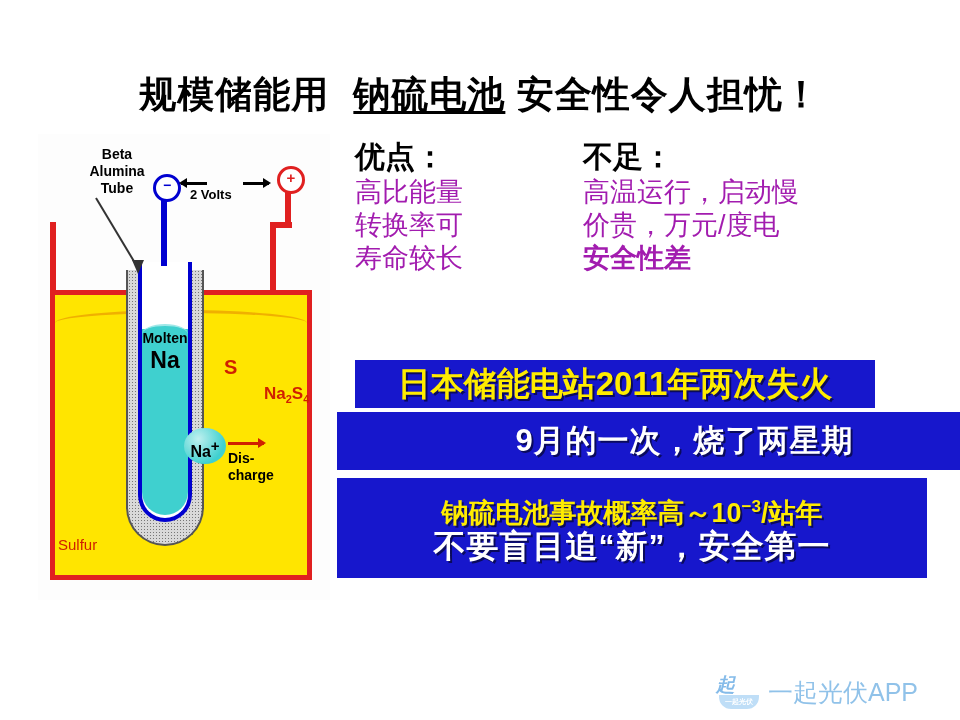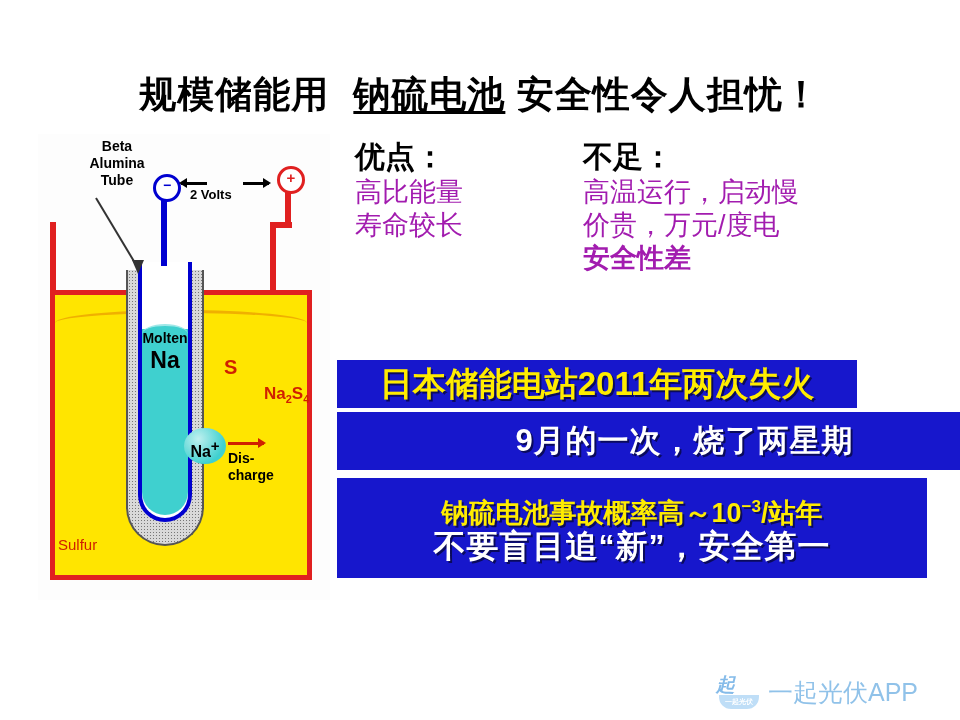--- a/index.html
+++ b/index.html
@@ -82,21 +82,21 @@
     position:absolute;left:152px;top:29px;font-size:13px;font-weight:bold;color:#000;margin-top:24px;
   }
   .arrow-l,.arrow-r{position:absolute;top:48px;height:3px;background:#000;}
   .arrow-l{left:143px;width:26px;}
   .arrow-r{left:205px;width:26px;}
   .arrow-l:before{content:"";position:absolute;left:-2px;top:-4px;
     border-top:5px solid transparent;border-bottom:5px solid transparent;border-right:8px solid #000;}
   .arrow-r:after{content:"";position:absolute;right:-2px;top:-4px;
     border-top:5px solid transparent;border-bottom:5px solid transparent;border-left:8px solid #000;}
   .beta-label{
-    position:absolute;left:24px;top:4px;width:110px;text-align:center;
+    position:absolute;left:24px;top:12px;width:110px;text-align:center;
     font-size:14px;font-weight:bold;color:#000;line-height:17px;
   }
   .beta-pointer{position:absolute;left:56px;top:62px;}
   .lbl-molten{
     position:absolute;left:96px;top:196px;width:62px;text-align:center;
     font-size:14px;font-weight:bold;color:#000;
   }
   .lbl-na{
     position:absolute;left:96px;top:213px;width:62px;text-align:center;
     font-size:23px;font-weight:bold;color:#000;
@@ -131,21 +131,21 @@
   .pc-line{font-size:27px;color:#a21caf;line-height:33px;white-space:nowrap;}
   .pc-line.bold{font-weight:bold;}
   .col-left{position:absolute;left:5px;top:0;width:225px;}
   .col-right{position:absolute;left:233px;top:0;width:360px;}
 
   
   .banner{
     position:absolute;left:337px;background:#1717cc;box-sizing:border-box;
     display:flex;flex-direction:column;align-items:center;justify-content:center;
   }
-  #banner1{top:360px;width:520px;height:48px;}
+  #banner1{top:360px;width:520px;height:48px;margin-left:18px;}
   #banner2{top:412px;width:695px;height:58px;}
   #banner3{top:478px;width:590px;height:100px;}
   .b-yellow{
     color:#ffec00;font-weight:bold;white-space:nowrap;
     text-shadow:2px 2px 0 rgba(0,0,0,.55);
   }
   .b-white{
     color:#ffffff;font-weight:bold;white-space:nowrap;
     text-shadow:2px 2px 0 rgba(0,0,0,.55);
   }
@@ -228,20 +228,21 @@
     <div>Dis-</div>
     <div>charge</div>
   </div>
   <div class="lbl-sulfur">Sulfur</div>
 </div>
 
 <div id="proscons">
   <div class="col-left">
     <div class="pc-head">优点：</div>
     <div class="pc-line">高比能量</div>
+    <div class="pc-line">转换率可</div>
     <div class="pc-line">寿命较长</div>
   </div>
   <div class="col-right">
     <div class="pc-head">不足：</div>
     <div class="pc-line">高温运行，启动慢</div>
     <div class="pc-line">价贵，万元/度电</div>
     <div class="pc-line bold">安全性差</div>
   </div>
 </div>
 

